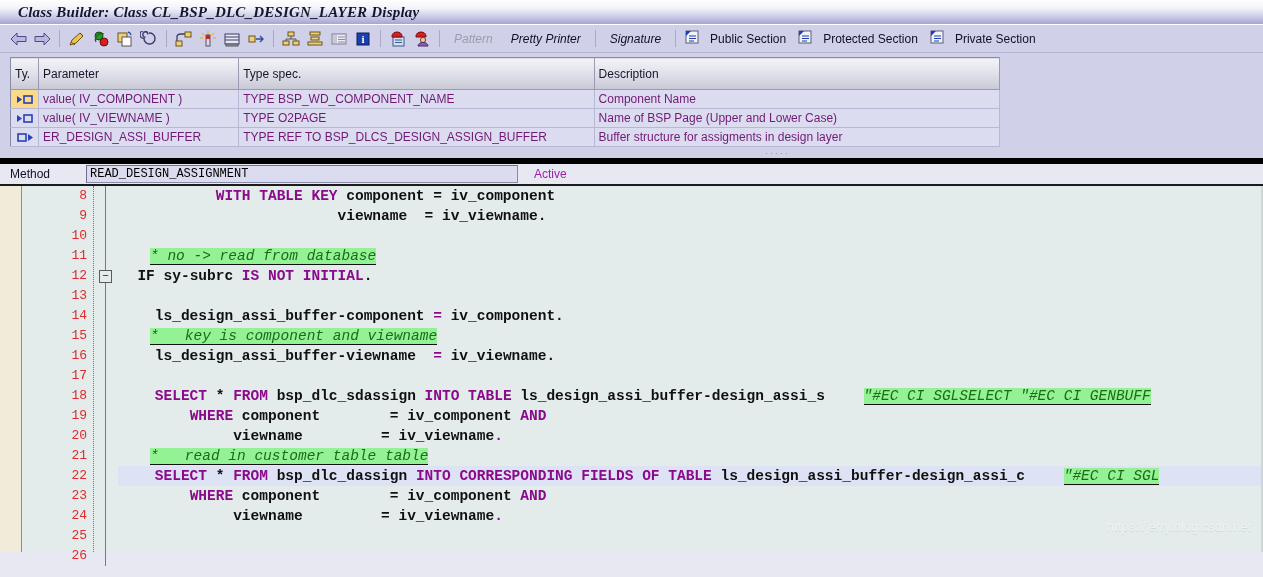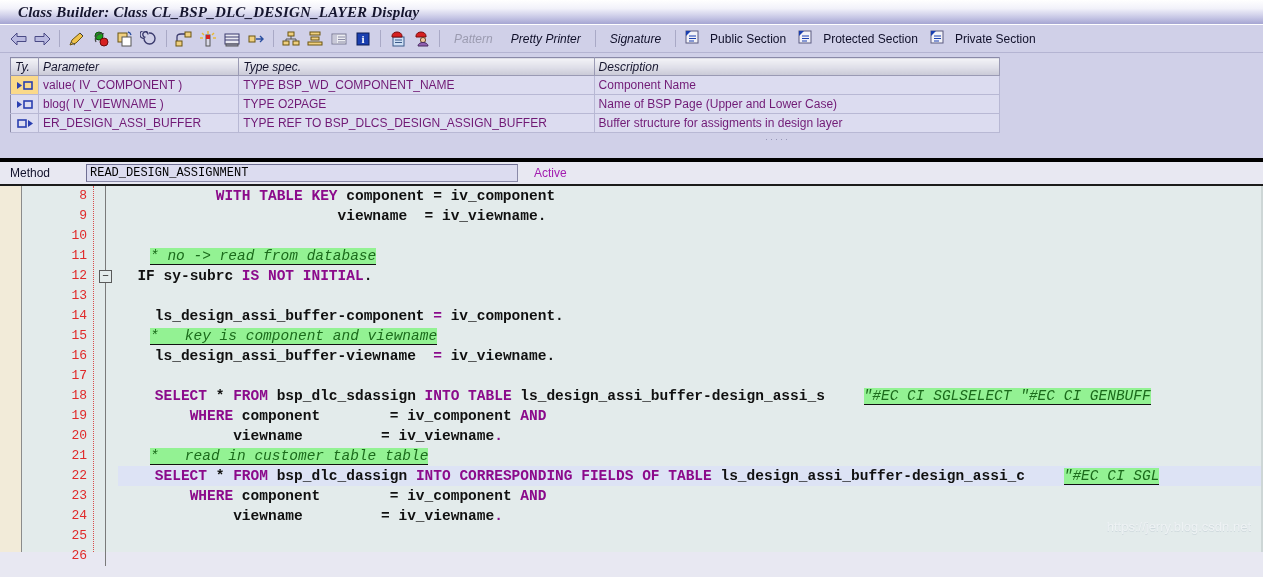--- a/index.html
+++ b/index.html
@@ -60,23 +60,23 @@
   .paramPanel {
     background: #d0d0e8;
     padding: 4px 4px 0 10px;
     height: 105px;
   }
   .ptable { border-collapse: collapse; table-layout: fixed; width: 990px;
             border: 1px solid #8a8aa8; background: #dcdcf0; }
   .ptable th {
     background: linear-gradient(to bottom,#f3f3f7 0%, #dedee8 55%, #c9c9d6 100%);
     font-weight: normal; font-size: 12px; color: #15152e;
-    text-align: left; height: 18px; padding: 0 4px;
+    text-align: left; height: 32px; padding: 0 4px;
     border-right: 1px solid #9a9ab4; border-bottom: 1px solid #9a9ab4;
-    white-space: nowrap; overflow: hidden; font-style: italic;
+    white-space: nowrap; overflow: hidden;
   }
   .ptable td {
     font-size: 12px; color: #701a75; height: 19px; padding: 0 4px;
     background: #dcdcf0;
     border-right: 1px solid #b8b8d4; border-bottom: 1px solid #b8b8d4;
     white-space: nowrap; overflow: hidden;
   }
   .ptable td.ty { background: #dcdcf0; text-align: center; padding: 0; }
   .ptable td.ty.sel { background: #fad98a; }
   .ptable th.ty { width: 28px; }
@@ -88,21 +88,21 @@
   .splitdots {
     position: absolute; left: 755px; top: 3px;
     font-size: 9px; color: #8e8eb0; letter-spacing: 2px; line-height: 6px;
   }
 
   
   .methodbar {
     background: #e8e8f2;
     height: 26px; display: flex; align-items: center;
     padding-left: 10px;
-    border-top: 4px solid #000000;
+    border-top: 6px solid #000000;
   }
   .methodbar .lbl { font-size: 12px; color: #10102a; width: 76px; }
   .methodbar .fld {
     width: 432px; height: 18px;
     background: #dcdcf0;
     border: 1px solid #8a8aa8;
     border-top-color: #6f6f93; border-left-color: #6f6f93;
     font-family: "Liberation Mono", monospace;
     font-size: 12px; color: #000; line-height: 16px;
     padding: 0 3px; overflow: hidden; white-space: nowrap;
@@ -355,21 +355,21 @@
                 </svg></span></td>
             <td>value( IV_COMPONENT )</td>
             <td>TYPE BSP_WD_COMPONENT_NAME</td>
             <td>Component Name</td>
           </tr>
           <tr>
             <td class="ty"><span class="tyicon"><svg width="20" height="11" viewBox="0 0 20 11">
                   <path d="M2,2 L7,5.5 L2,9 Z" fill="#2a3fb0"></path>
                   <rect x="9" y="2" width="8" height="7" fill="none" stroke="#2a3fb0" stroke-width="1.6"></rect>
                 </svg></span></td>
-            <td>blog( IV_VIEWNAME )</td>
+            <td>value( IV_VIEWNAME )</td>
             <td>TYPE O2PAGE</td>
             <td>Name of BSP Page (Upper and Lower Case)</td>
           </tr>
           <tr>
             <td class="ty"><span class="tyicon"><svg width="20" height="11" viewBox="0 0 20 11">
                   <rect x="3" y="2" width="8" height="7" fill="none" stroke="#2a3fb0" stroke-width="1.6"></rect>
                   <path d="M13,2 L18,5.5 L13,9 Z" fill="#2a3fb0"></path>
                 </svg></span></td>
             <td>ER_DESIGN_ASSI_BUFFER</td>
             <td>TYPE REF TO BSP_DLCS_DESIGN_ASSIGN_BUFFER</td>

